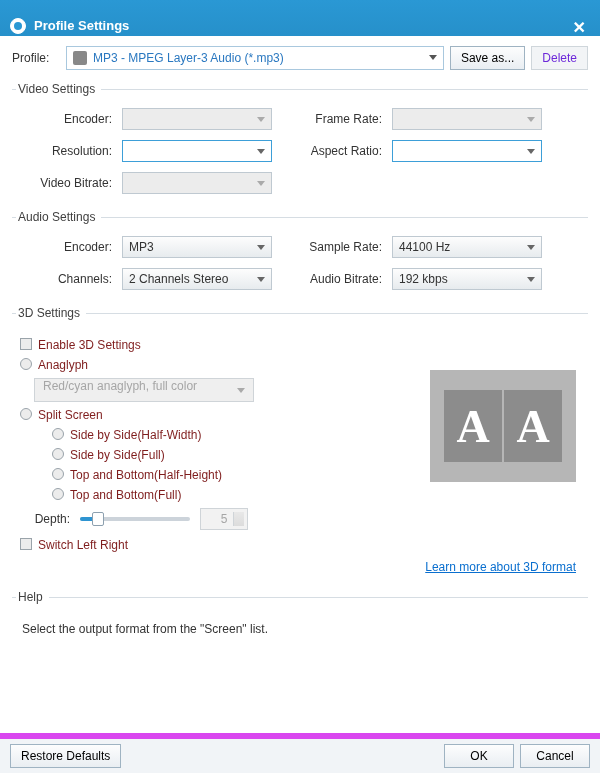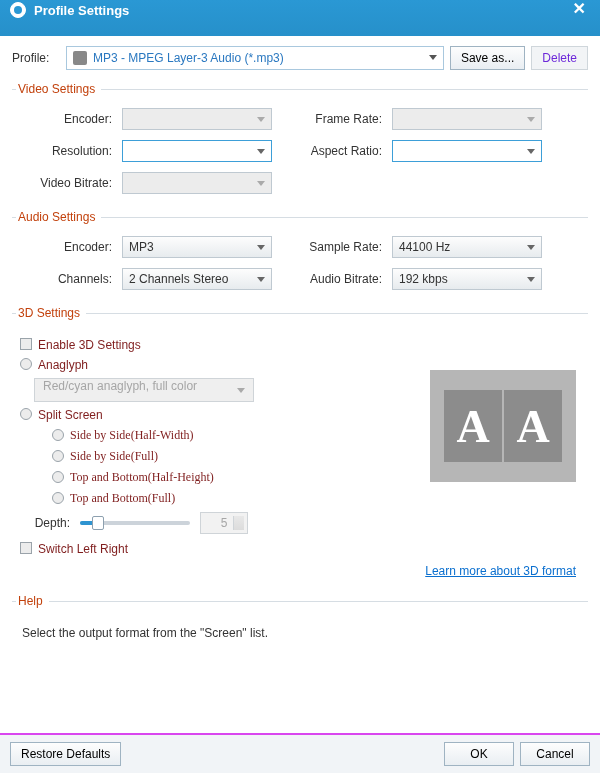--- a/index.html
+++ b/index.html
@@ -10,21 +10,21 @@
     width: 600px;
     height: 773px;
     position: relative;
     color: #333;
   }
   .titlebar {
     height: 32px;
     background: linear-gradient(#2a98d4,#2690ca);
     color: #fff;
     display: flex;
-    align-items: flex-end;
+    align-items: flex-start;
     padding: 18px 10px;
     font-weight: bold;
     font-size: 13px;
   }
   .titlebar .icon {
     width:16px;height:16px;margin-right:8px;
     border:1px solid #fff;border-radius:50%;
     position:relative;background:#fff;
   }
   .titlebar .icon:before{
@@ -58,21 +58,21 @@
     border-top:5px solid #555;
   }
   .btn{
     height:24px;border:1px solid #9fb3c2;background:linear-gradient(#fdfdfd,#e9eef2);
     padding:0 10px;cursor:pointer;font-size:12px;
   }
   .btn:disabled{color:#6d28d9;border-color:#cfd6db;background:#f2f4f6}
   fieldset{
     border:none;border-top:1px solid #d6dde3;margin:4px 0 12px 0;padding:12px 4px 4px 4px;
   }
-  legend{color:#c2410c;padding:0 6px 0 2px;font-size:12px;}
+  legend{color:#404040;padding:0 6px 0 2px;font-size:12px;}
   .grid2{
     display:grid;
     grid-template-columns: 96px 150px 100px 150px;
     row-gap:10px;column-gap:10px;align-items:center;
   }
   .grid2 .flbl{text-align:right;color:#333;}
   .combo, .combo-dis, .combo-empty, .combo-hl{
     height:22px;border:1px solid #bfc9d1;
     background:linear-gradient(#fdfdfd,#e7ebee);
     position:relative;padding:0 20px 0 6px;
@@ -90,21 +90,21 @@
   .section-3d{padding-top:12px;}
   .chk{
     width:12px;height:12px;display:inline-block;border:1px solid #9aa3aa;
     background:#ececec;margin-right:6px;vertical-align:middle;position:relative;top:-1px;
   }
   .radio{
     width:12px;height:12px;display:inline-block;border:1px solid #9aa3aa;border-radius:50%;
     background:#ececec;margin-right:6px;vertical-align:middle;position:relative;top:-1px;
   }
   .row3d{margin:6px 4px;display:flex;align-items:center;}
-  .indent2{margin-left:36px;font-family:Liberation Serif, serif;}
+  .indent2{margin-left:36px;}
   .anaglyph-combo{
     width:220px;height:24px;border:1px solid #cfd4d8;background:#efefef;
     color:#a6a6a6;display:flex;align-items:center;padding:0 20px 9px 8px;position:relative;
     margin:4px 0 6px 18px;
   }
   .anaglyph-combo .dd2{
     position:absolute;right:8px;top:9px;
     width:0;height:0;border-left:4px solid transparent;border-right:4px solid transparent;
     border-top:5px solid #aaa;
   }
@@ -137,21 +137,21 @@
     content:"";position:absolute;right:3px;top:3px;width:10px;height:14px;
     background:linear-gradient(#e8e8e8,#dcdcdc);border-left:1px solid #cfd4d8;
   }
   .link3d{
     color:#0a6fcf;text-decoration:underline;cursor:pointer;
     margin:8px 8px 0 0;text-align:right;
   }
   .helpbox{font-size:12px;color:#333;margin:6px 6px 0 6px}
   .footer{
     position:absolute;left:0;right:0;bottom:0;height:40px;
-    background:#f1f4f7;border-top:2px solid #d946ef;
+    background:#f1f4f7;border-top:6px solid #d946ef;
     display:flex;align-items:center;padding:0 10px;gap:6px;
   }
   .footer .spacer{flex:1}
   .footer .btn{min-width:70px}
 </style>
 </head>
 <body>
 
 <div class="titlebar">
   <span class="icon"></span>

